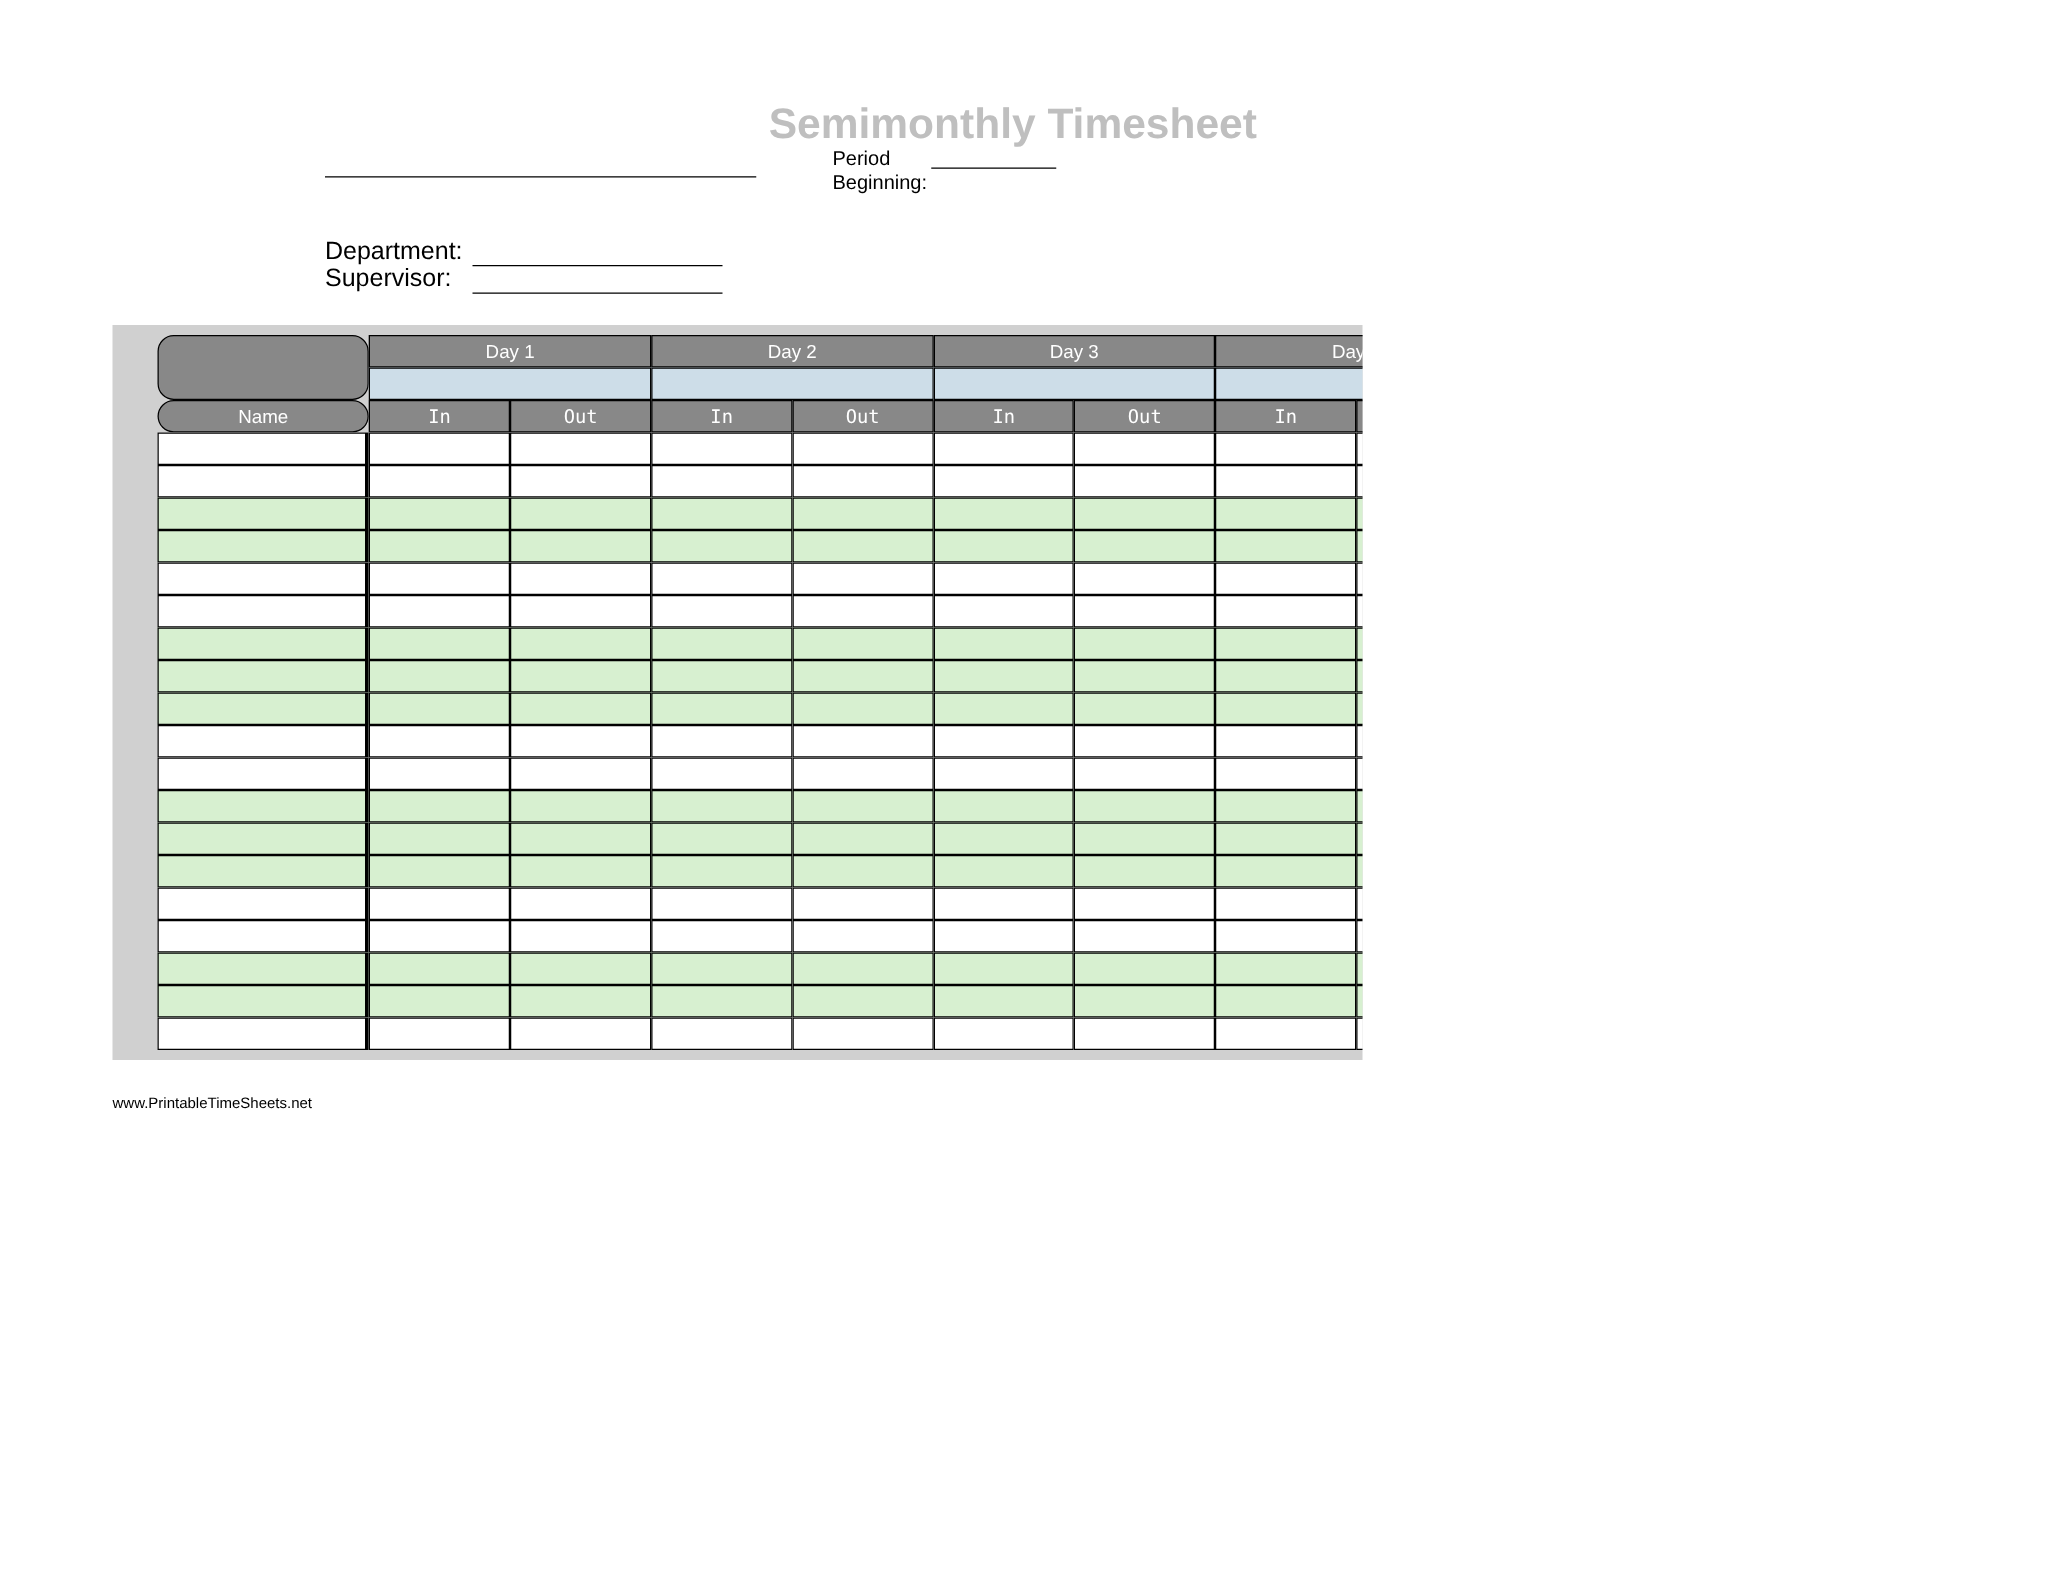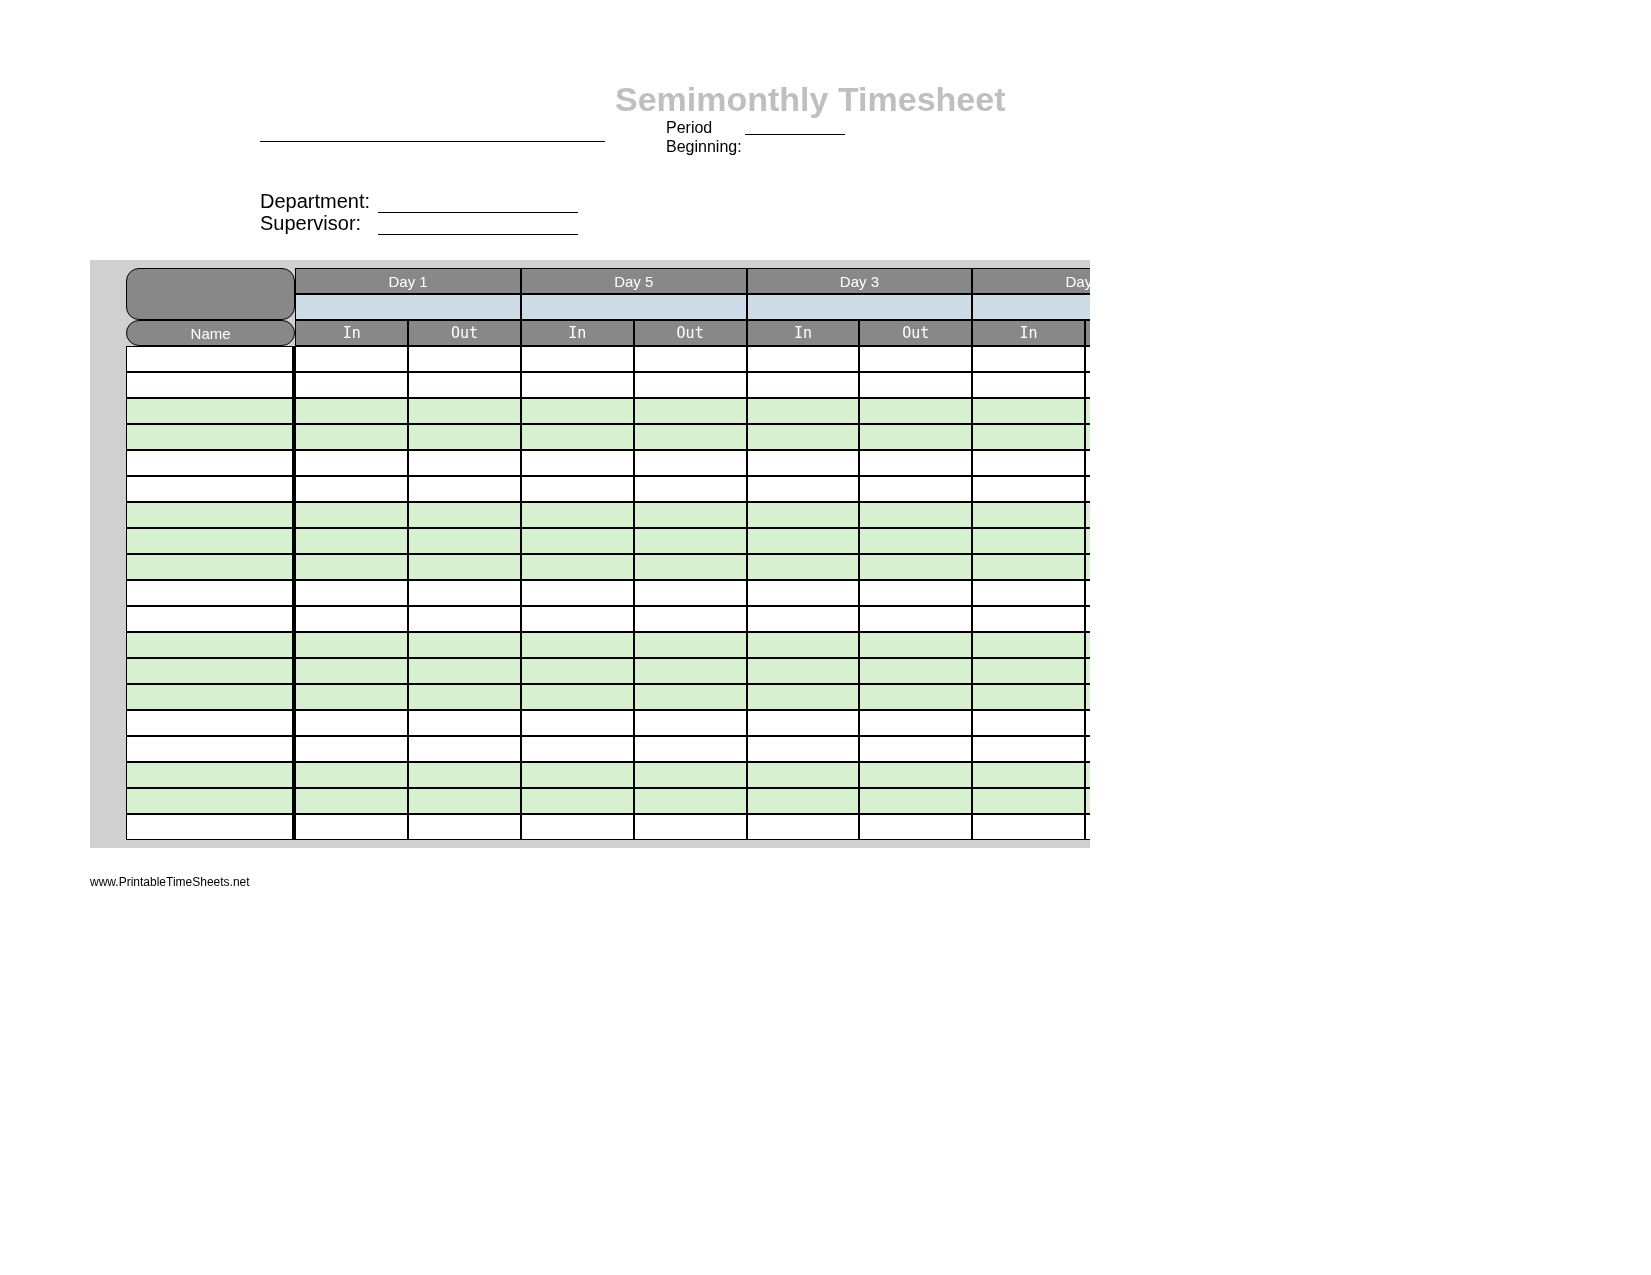--- a/index.html
+++ b/index.html
@@ -172,21 +172,21 @@
           <col class="inout">
         <col class="inout">
           <col class="inout">
         <col class="inout">
           <col class="inout">
       </colgroup>
       <thead>
         <tr>
           <th rowspan="2" class="corner"></th>
           <th colspan="2" class="dayhdr daystart">Day 1</th>
-          <th colspan="2" class="dayhdr daystart">Day 5</th>
+          <th colspan="2" class="dayhdr daystart">Day 2</th>
           <th colspan="2" class="dayhdr daystart">Day 3</th>
           <th colspan="2" class="dayhdr daystart">Day 4</th>
         </tr>
         <tr>
           <th colspan="2" class="bluehdr daystart"></th>
           <th colspan="2" class="bluehdr daystart"></th>
           <th colspan="2" class="bluehdr daystart"></th>
           <th colspan="2" class="bluehdr daystart"></th>
         </tr>
         <tr>

